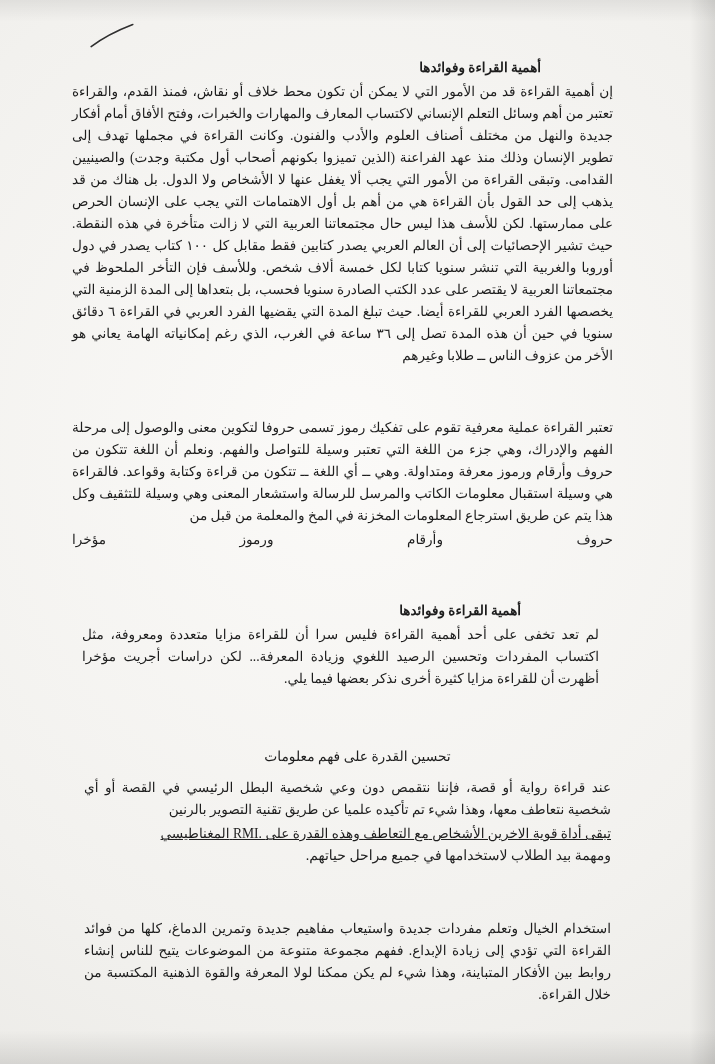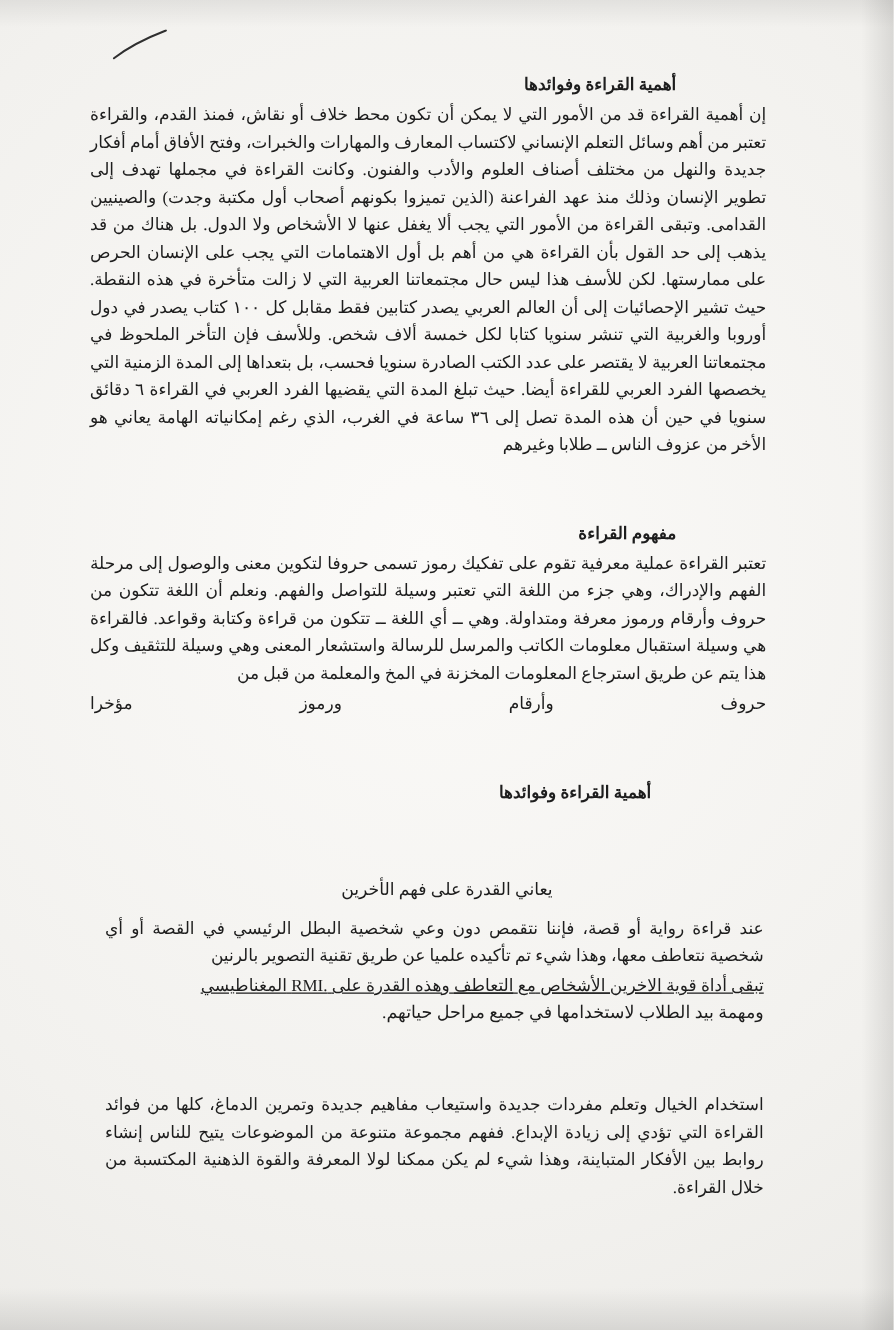--- a/index.html
+++ b/index.html
@@ -149,40 +149,40 @@
     <div class="doc-body">
 
       <div class="block block-1">
         <p class="heading heading-indent">أهمية القراءة وفوائدها</p>
         <p class="para">إن أهمية القراءة قد من الأمور التي لا يمكن أن تكون محط خلاف أو نقاش، فمنذ القدم، والقراءة تعتبر من أهم وسائل التعلم الإنساني لاكتساب المعارف والمهارات والخبرات، وفتح الأفاق أمام أفكار جديدة والنهل من مختلف أصناف العلوم والأدب والفنون. وكانت القراءة في مجملها تهدف إلى تطوير الإنسان وذلك منذ عهد الفراعنة (الذين تميزوا بكونهم أصحاب أول مكتبة وجدت) والصينيين القدامى. وتبقى القراءة من الأمور التي يجب ألا يغفل عنها لا الأشخاص ولا الدول. بل هناك من قد يذهب إلى حد القول بأن القراءة هي من أهم بل أول الاهتمامات التي يجب على الإنسان الحرص على ممارستها. لكن للأسف هذا ليس حال مجتمعاتنا العربية التي لا زالت متأخرة في هذه النقطة. حيث تشير الإحصائيات إلى أن العالم العربي يصدر كتابين فقط مقابل كل ١٠٠ كتاب يصدر في دول أوروبا والغربية التي تنشر سنويا كتابا لكل خمسة ألاف شخص. وللأسف فإن التأخر الملحوظ في مجتمعاتنا العربية لا يقتصر على عدد الكتب الصادرة سنويا فحسب، بل بتعداها إلى المدة الزمنية التي يخصصها الفرد العربي للقراءة أيضا. حيث تبلغ المدة التي يقضيها الفرد العربي في القراءة ٦ دقائق سنويا في حين أن هذه المدة تصل إلى ٣٦ ساعة في الغرب، الذي رغم إمكانياته الهامة يعاني هو الأخر من عزوف الناس ــ طلابا وغيرهم</p>
       </div>
 
       <div class="gap-md"></div>
 
       <div class="block block-2">
-        <p class="heading heading-indent">مفهوم القراءة</p>
         <p class="para">تعتبر القراءة عملية معرفية تقوم على تفكيك رموز تسمى حروفا لتكوين معنى والوصول إلى مرحلة الفهم والإدراك، وهي جزء من اللغة التي تعتبر وسيلة للتواصل والفهم. ونعلم أن اللغة تتكون من حروف وأرقام ورموز معرفة ومتداولة. وهي ــ أي اللغة ــ تتكون من قراءة وكتابة وقواعد. فالقراءة هي وسيلة استقبال معلومات الكاتب والمرسل للرسالة واستشعار المعنى وهي وسيلة للتثقيف وكل هذا يتم عن طريق استرجاع المعلومات المخزنة في المخ والمعلمة من قبل من</p>
         <p class="para" style="display:flex; justify-content:space-between; padding:0 58px 0 28px; margin-top:2px;">
           <span>حروف</span>
           <span>وأرقام</span>
           <span>ورموز</span>
           <span>مؤخرا</span>
         </p>
       </div>
 
       <div class="gap-md"></div>
 
       <div class="block block-3">
         <p class="heading" style="padding-right:150px;">أهمية القراءة وفوائدها</p>
+        <p class="para">لم تعد تخفى على أحد أهمية القراءة فليس سرا أن للقراءة مزايا متعددة ومعروفة، مثل اكتساب المفردات وتحسين الرصيد اللغوي وزيادة المعرفة... لكن دراسات أجريت مؤخرا أظهرت أن للقراءة مزايا كثيرة أخرى نذكر بعضها فيما يلي.</p>
       </div>
 
       <div class="gap-lg"></div>
 
       <div class="block block-4">
-        <p class="center-head">يعاني القدرة على فهم الأخرين</p>
+        <p class="center-head">تحسين القدرة على فهم معلومات</p>
         <p class="para">عند قراءة رواية أو قصة، فإننا نتقمص دون وعي شخصية البطل الرئيسي في القصة أو أي شخصية نتعاطف معها، وهذا شيء تم تأكيده علميا عن طريق تقنية التصوير بالرنين</p>
         <p class="para" style="text-align:justify; margin-top:2px;text-decoration:underline;">
           <span>تبقى أداة قوية</span>
           <span class="underline">الاخرين الأشخاص</span>
           <span>مع</span>
           <span class="underline">التعاطف</span>
           <span>وهذه القدرة على</span>
           <span class="ltr-inline">RMI.</span>
           <span>المغناطيسي</span>
         </p>

